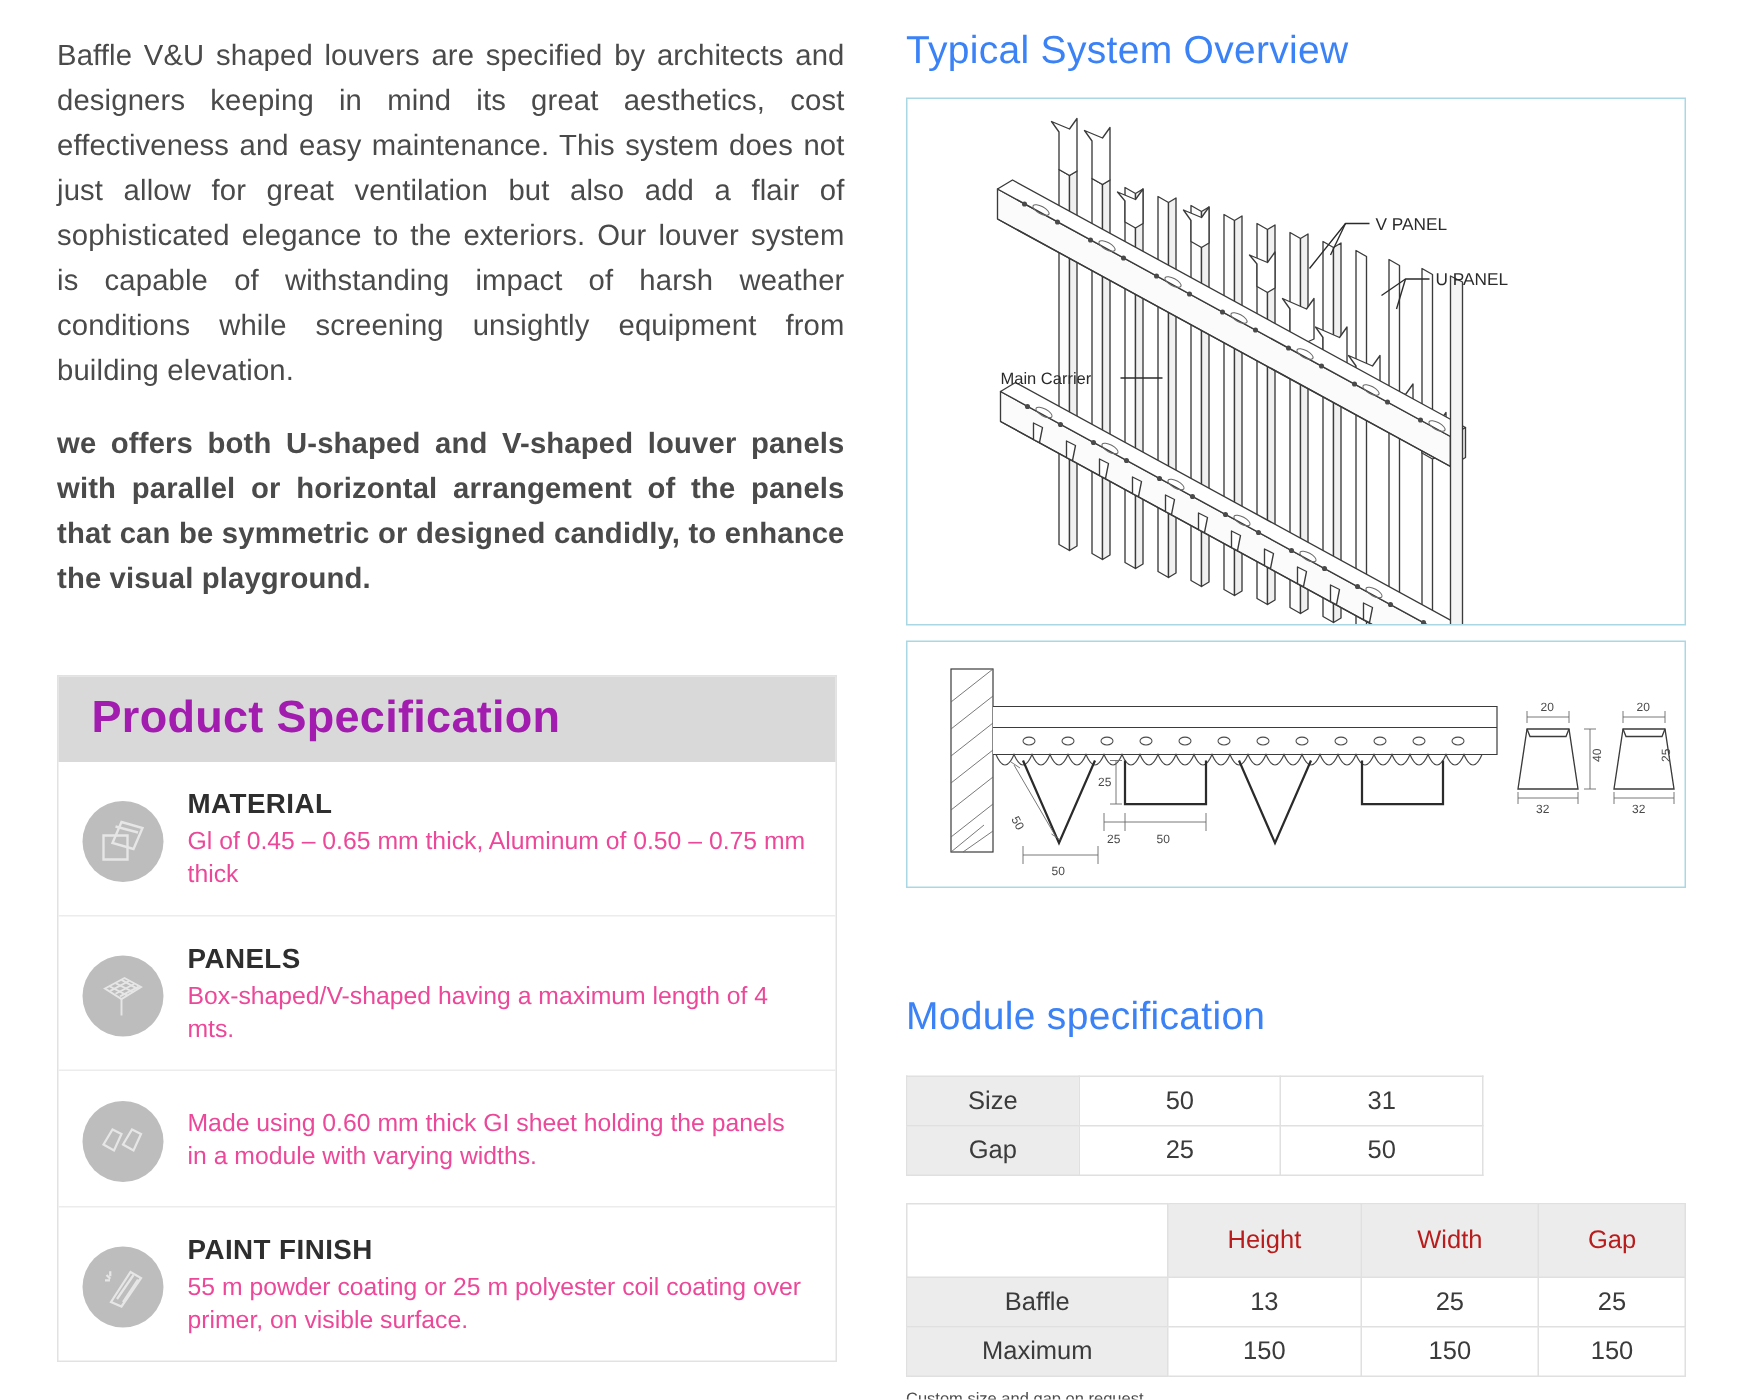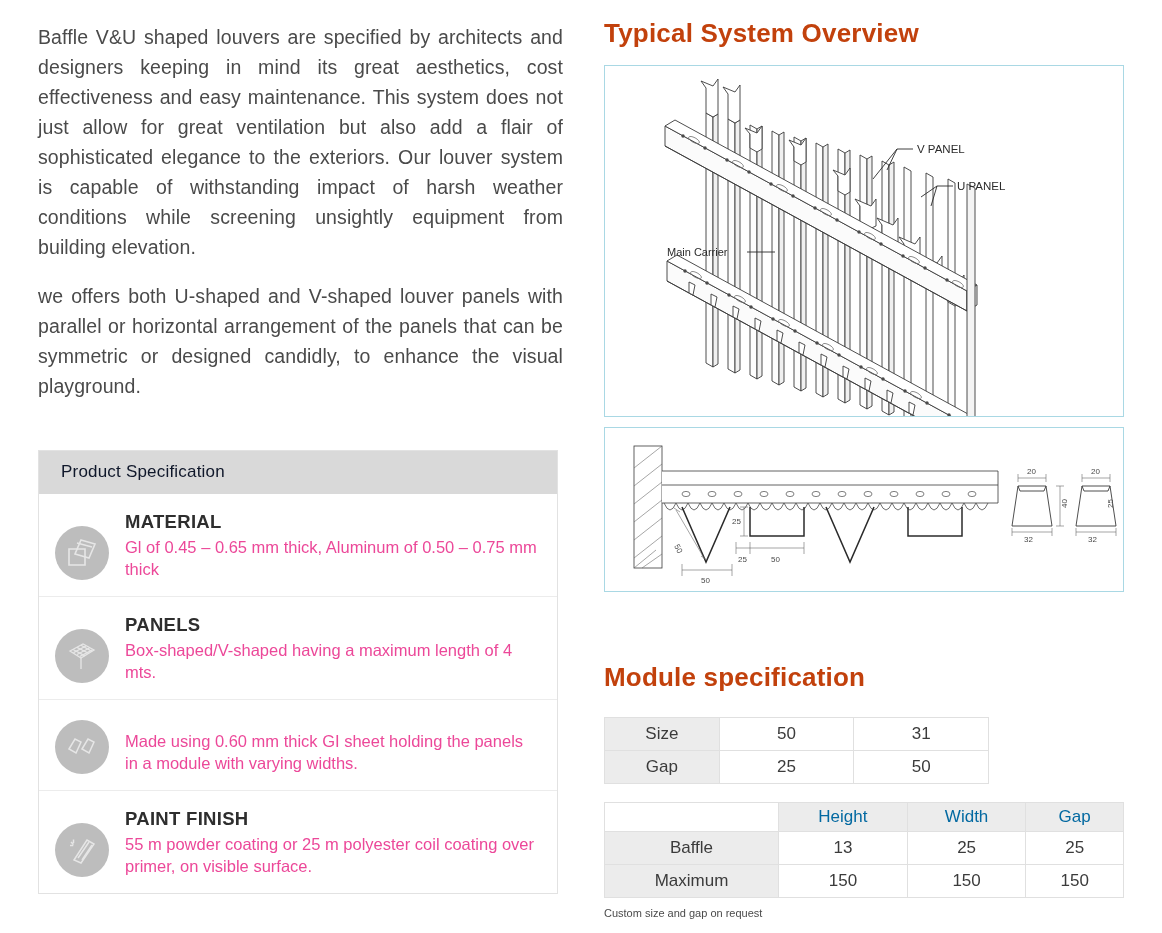--- a/index.html
+++ b/index.html
@@ -18,43 +18,43 @@
     position: absolute; left: 38px; top: 22px; width: 525px;
   }
   .body-para {
     font-size: 19.5px;
     line-height: 30px;
     color: #4a4a4a;
     text-align: justify;
     margin: 0 0 16px 0;
     letter-spacing: .1px;
   }
-  .body-para.second { margin-top: 19px; }
+  .body-para.second { margin-top: 19px; font-weight: bold; }
 
   
   .spec-card {
     position: absolute; left: 38px; top: 450px;
     width: 520px;
     background: #ffffff;
     border: 1px solid #e2e2e2;
   }
   .spec-header {
     background: #d9d9d9;
     padding: 11px 22px 12px 22px;
   }
   .spec-header-title {
-    color: #0f172a;
-    font-size: 17px;
-    font-weight: normal;
+    color: #a21caf;
+    font-size: 30px;
+    font-weight: bold;
     letter-spacing: .2px;
   }
   .spec-list { padding: 0; }
   .spec-item {
     display: flex;
-    align-items: flex-end;
+    align-items: center;
     padding: 16px 20px 16px 16px;
     border-top: 1px solid #ececec;
   }
   .spec-item:first-child { border-top: none; }
   .spec-icon {
     flex: 0 0 auto;
     width: 54px; height: 54px;
     border-radius: 50%;
     background: #bdbdbd;
     margin-right: 16px;
@@ -73,23 +73,23 @@
   .spec-desc {
     font-size: 16.5px;
     line-height: 22px;
     color: #ec4899;
   }
 
   
   .right-col { position: absolute; left: 604px; top: 18px; width: 520px; }
 
   .section-heading {
-    color: #c2410c;
+    color: #3b82f6;
     font-size: 26px;
-    font-weight: bold;
+    font-weight: normal;
     letter-spacing: .2px;
     margin: 0 0 16px 0;
   }
   .section-heading.module { margin-top: 0; }
 
   .diagram-box {
     border: 1px solid #a9d8e4;
     background: #ffffff;
     position: relative;
     overflow: hidden;
@@ -117,22 +117,22 @@
     background: #ececec;
     width: 115px;
     text-align: center;
   }
   table.module-size td.val { background: #ffffff; width: 135px; }
 
   table.module-minmax { width: 520px; margin-top: 18px; }
   table.module-minmax th {
     background: #ececec;
     font-size: 17px;
-    color: #0369a1;
-    padding: 4px 10px;
+    color: #b91c1c;
+    padding: 14px 10px;
   }
   table.module-minmax th.corner { background: #ffffff; border-color: #e0e0e0; }
   table.module-minmax td.rowlabel { background: #ececec; }
   table.module-minmax td { background: #ffffff; }
 
   .custom-note {
     font-size: 11px;
     color: #4a4a4a;
     margin-top: 9px;
   }

